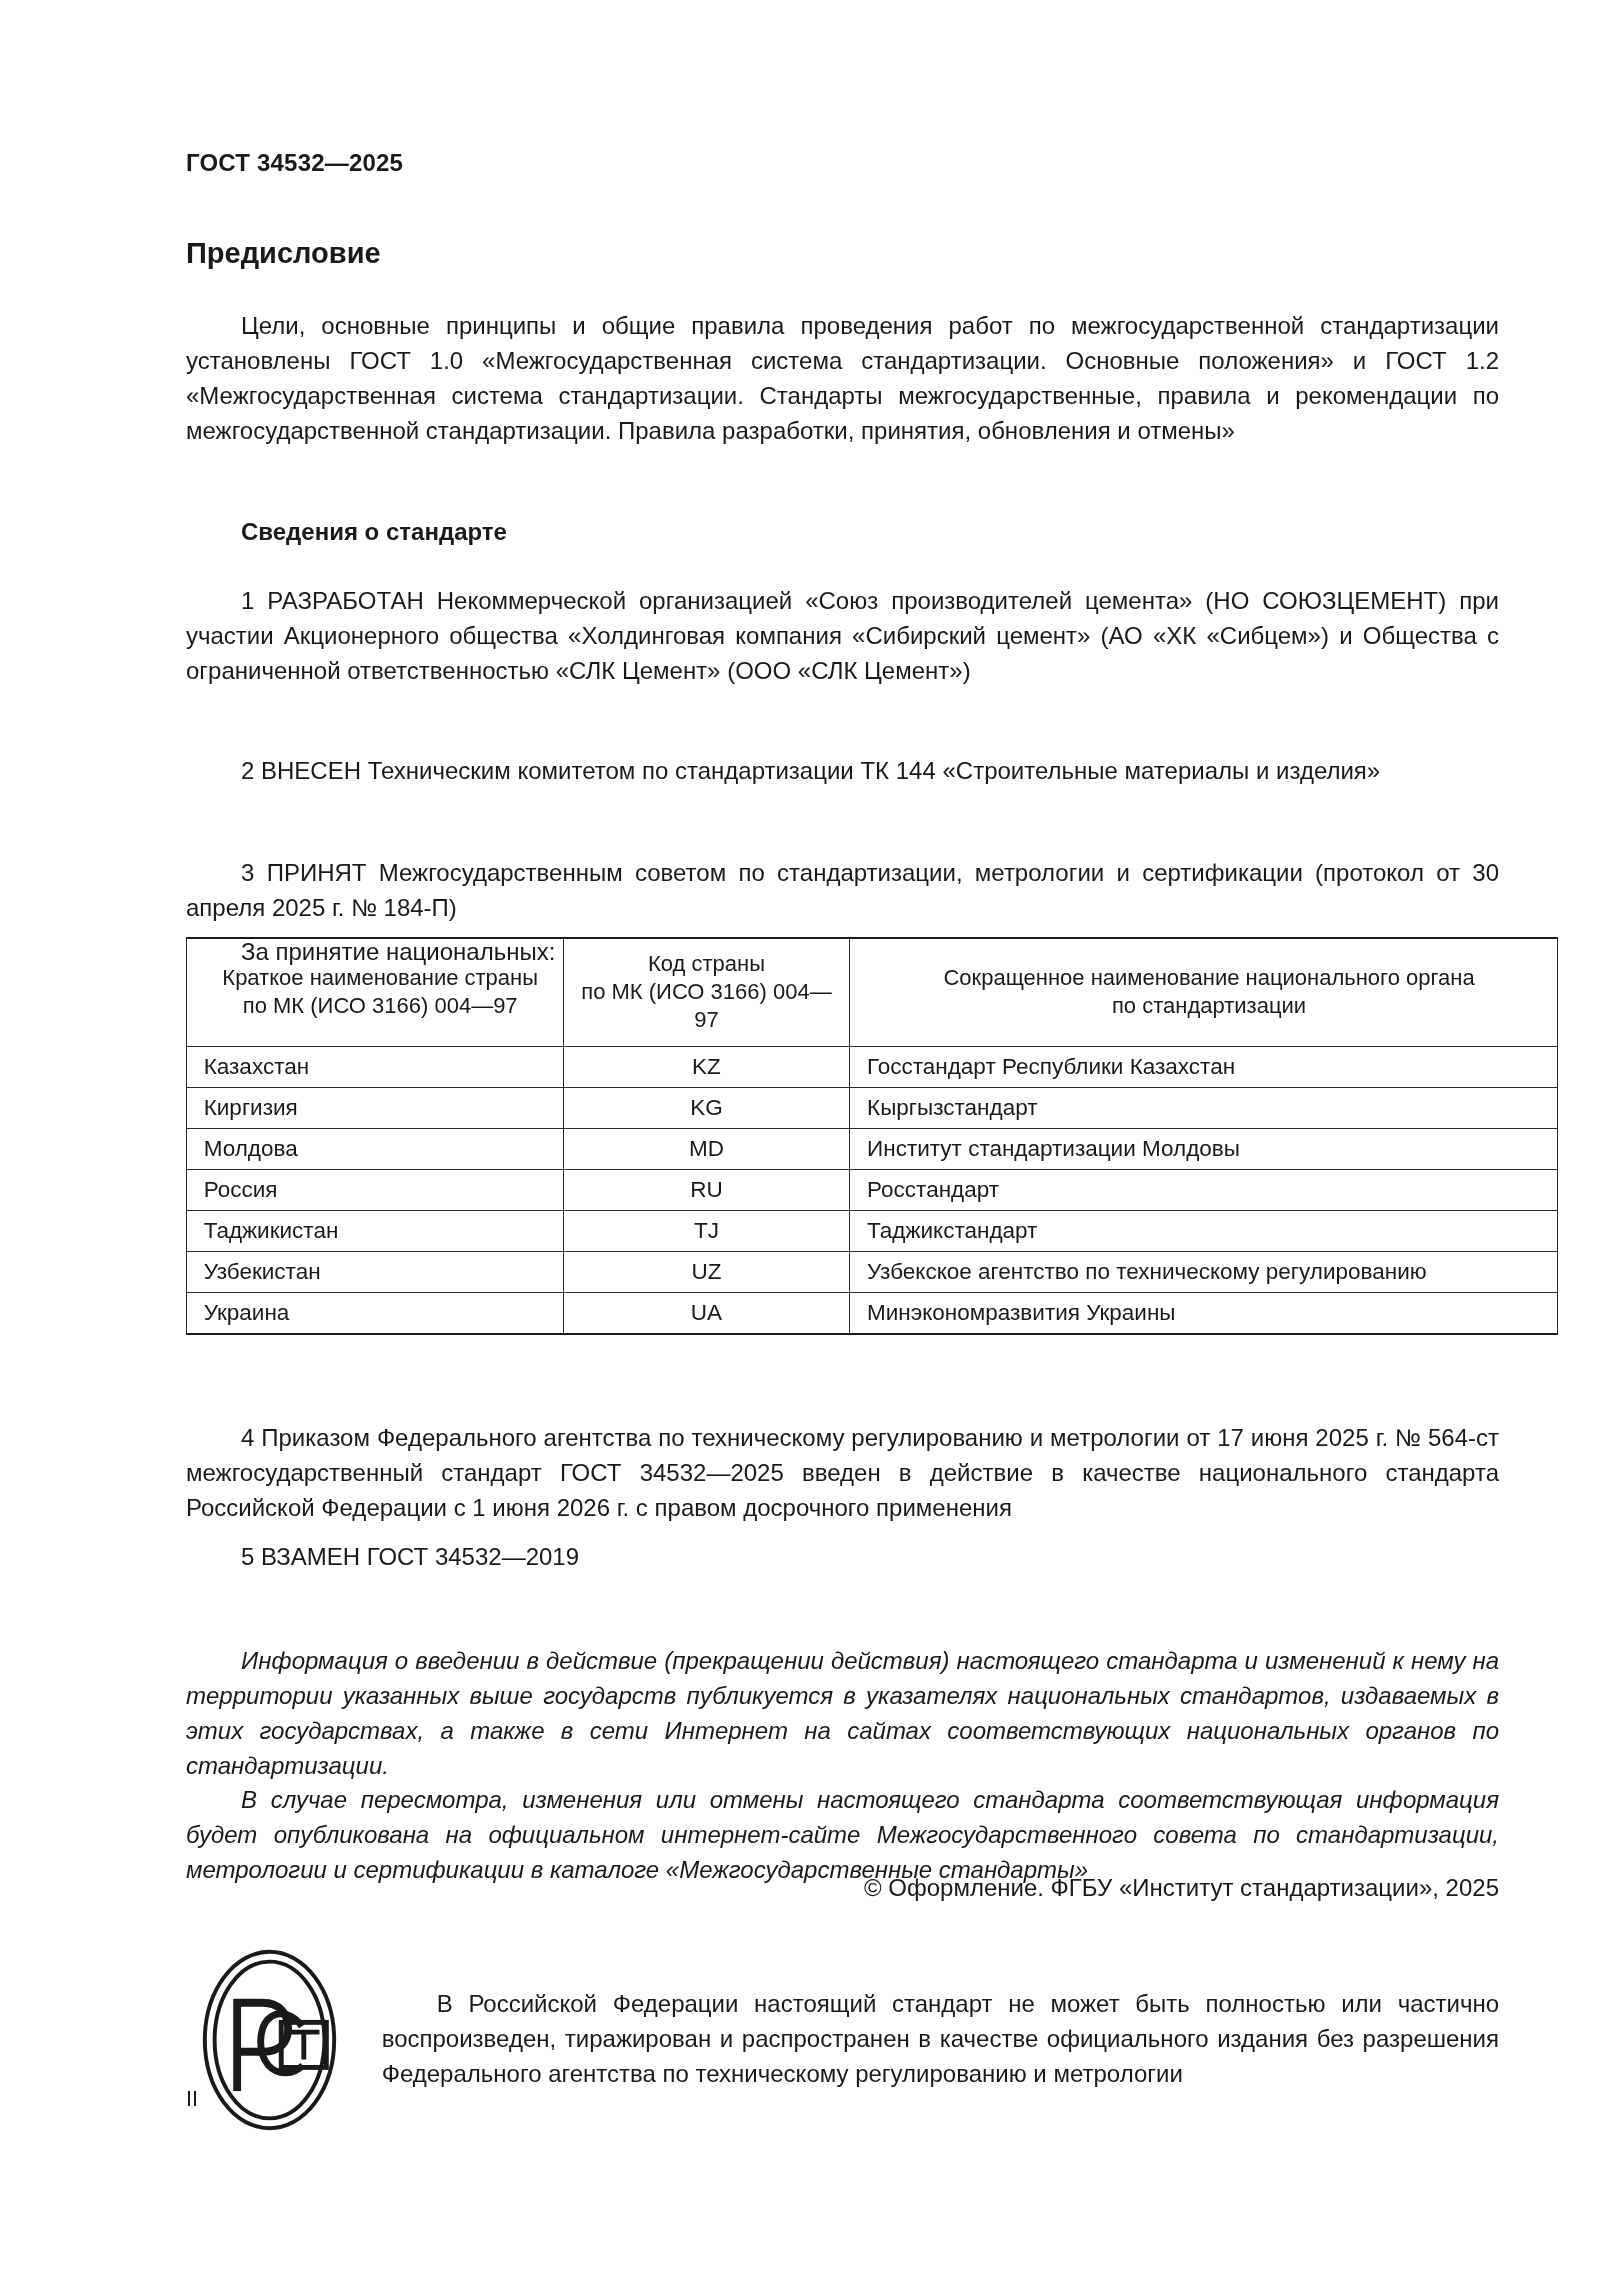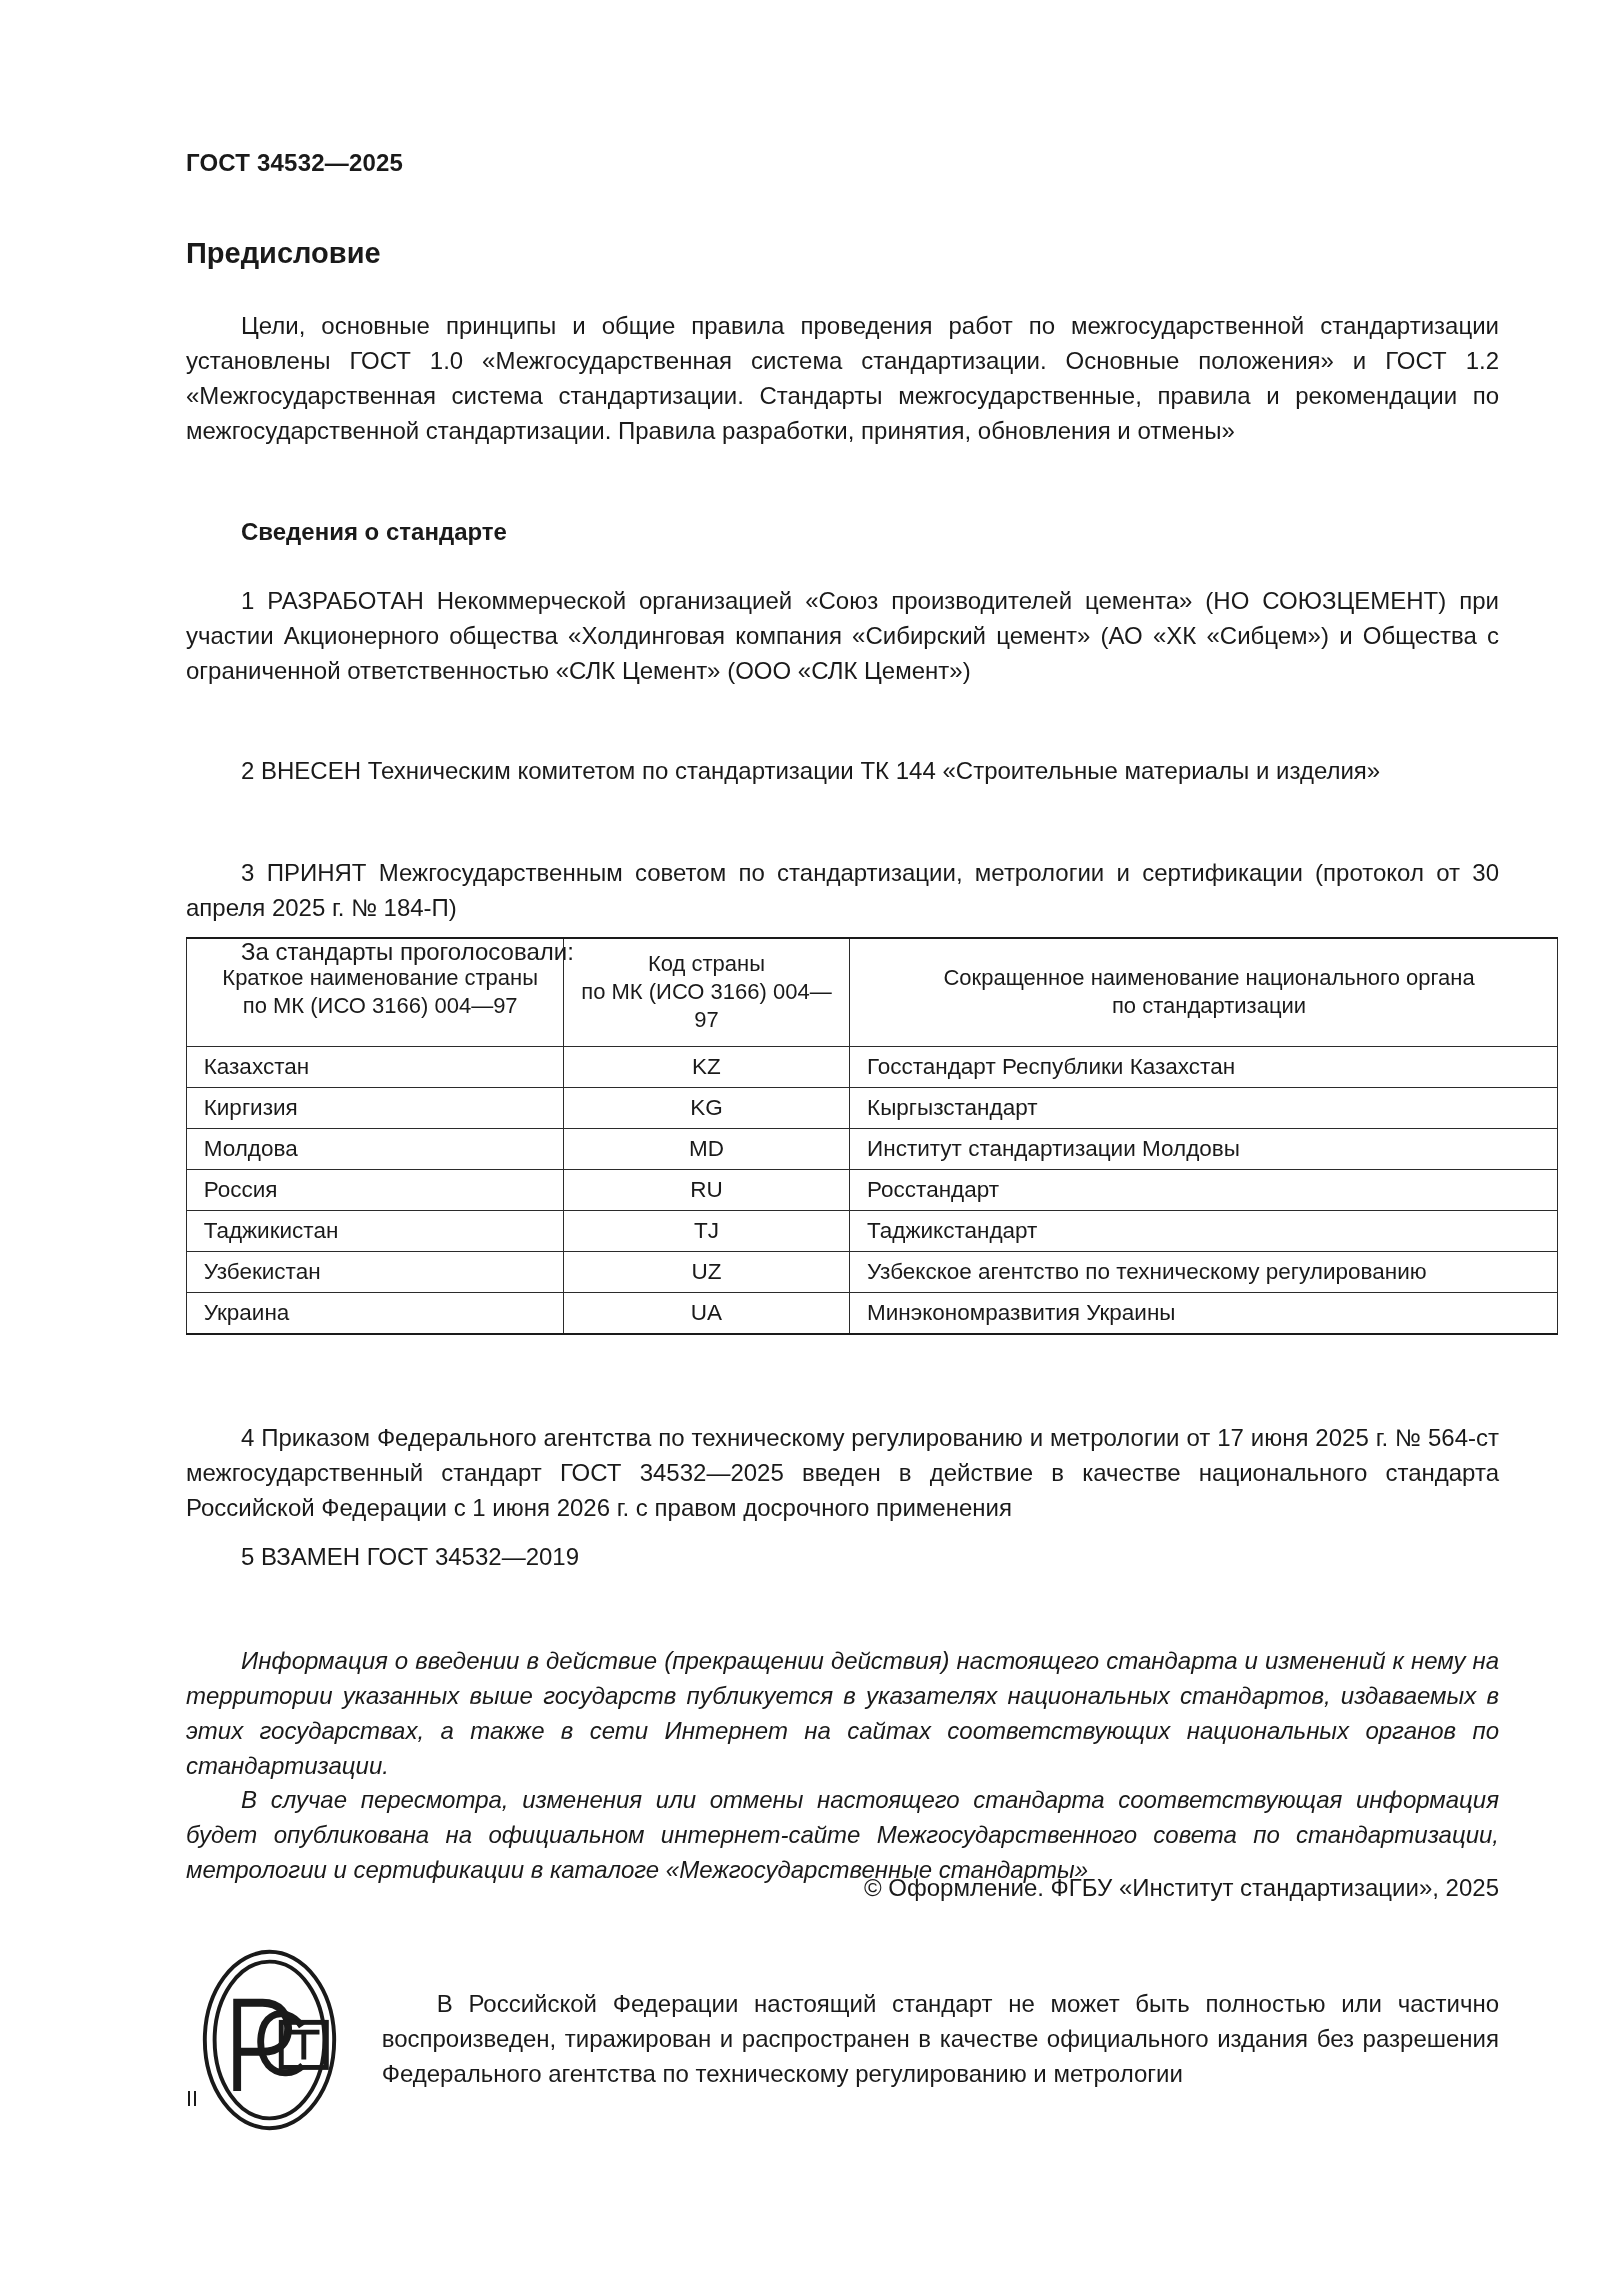--- a/index.html
+++ b/index.html
@@ -147,21 +147,21 @@
   <p class="para indent" style="top:284px;">Цели, основные принципы и общие правила проведения работ по межгосударственной стандартизации установлены ГОСТ 1.0 «Межгосударственная система стандартизации. Основные положения» и ГОСТ 1.2 «Межгосударственная система стандартизации. Стандарты межгосударственные, правила и рекомендации по межгосударственной стандартизации. Правила разработки, принятия, обновления и отмены»</p>
 
   <p class="para indent bold nojust" style="top:490px;">Сведения о стандарте</p>
 
   <p class="para indent" style="top:559px;">1 РАЗРАБОТАН Некоммерческой организацией «Союз производителей цемента» (НО СОЮЗЦЕМЕНТ) при участии Акционерного общества «Холдинговая компания «Сибирский цемент» (АО «ХК «Сибцем») и Общества с ограниченной ответственностью «СЛК Цемент» (ООО «СЛК Цемент»)</p>
 
   <p class="para indent" style="top:729px;">2 ВНЕСЕН Техническим комитетом по стандартизации ТК 144 «Строительные материалы и изделия»</p>
 
   <p class="para indent" style="top:831px;">3 ПРИНЯТ Межгосударственным советом по стандартизации, метрологии и сертификации (протокол от 30 апреля 2025 г. № 184-П)</p>
 
-  <p class="para indent nojust" style="top:910px;">За стандарты проголосовали:</p>
+  <p class="para indent nojust" style="top:910px;">За принятие национальных:</p>
 
   <table class="country-table">
     <thead>
       <tr>
         <th class="col-name">
           <span>Краткое наименование страны</span><br>
           <span>по МК (ИСО 3166) 004—97</span>
         </th>
         <th class="col-code">
           <span>Код страны</span><br>

